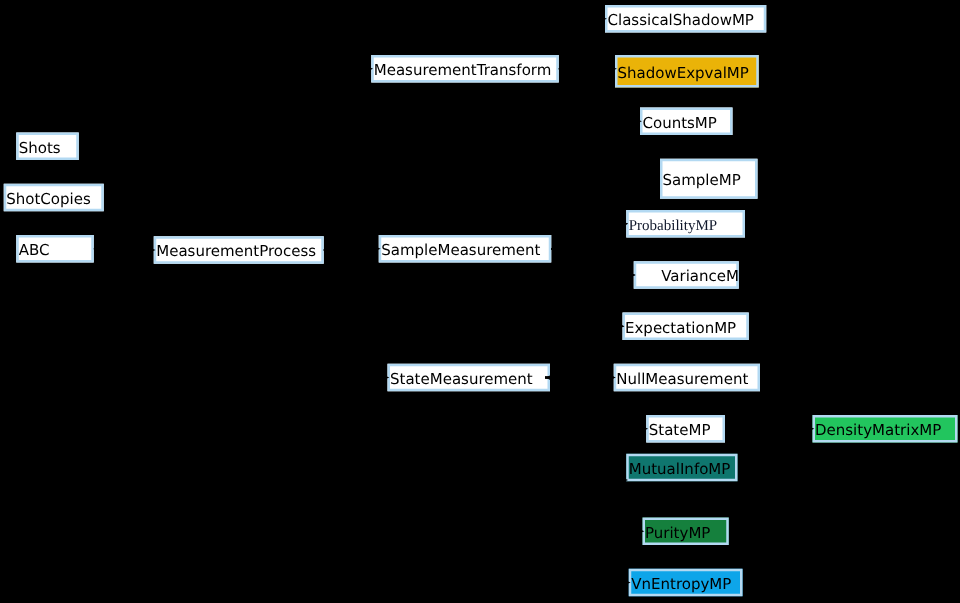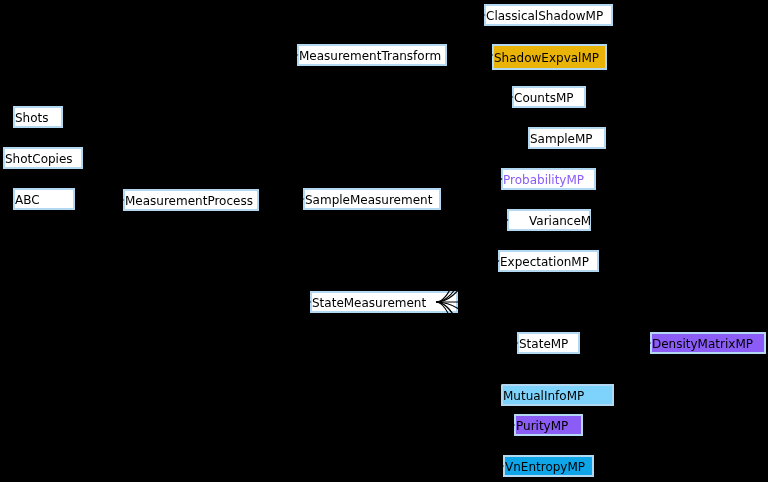--- a/index.html
+++ b/index.html
@@ -62,54 +62,57 @@
     </div>
     <div class="node" style="left: 297px; top: 44px; width: 150px; height: 22px; background: rgb(255, 255, 255); border-color: rgb(179, 217, 242);">
       <span style="color: rgb(0, 0, 0);">MeasurementTransform</span>
     </div>
     <div class="node" style="left: 123px; top: 189px; width: 136px; height: 22px; background: rgb(255, 255, 255); border-color: rgb(179, 217, 242);">
       <span style="color: rgb(0, 0, 0);">MeasurementProcess</span>
     </div>
     <div class="node" style="left: 303px; top: 188px; width: 138px; height: 22px; background: rgb(255, 255, 255); border-color: rgb(179, 217, 242);">
       <span style="color: rgb(0, 0, 0);">SampleMeasurement</span>
     </div>
-    <div class="node" style="left: 310px; top: 291px; width: 148px; height: 22px; background: rgb(255, 255, 255); border-color: rgb(179, 217, 242);">
+    <div class="node" style="left: 310px; top: 291px; width: 130px; height: 22px; background: rgb(255, 255, 255); border-color: rgb(179, 217, 242);">
       <span style="color: rgb(0, 0, 0);">StateMeasurement</span>
     </div>
     <div class="node" style="left: 484px; top: 4px; width: 129px; height: 22px; background: rgb(255, 255, 255); border-color: rgb(179, 217, 242);">
       <span style="color: rgb(0, 0, 0);">ClassicalShadowMP</span>
     </div>
     <div class="node" style="left: 492px; top: 44px; width: 115px; height: 26px; background: #eab308; border-color: rgb(179, 217, 242);">
       <span style="color: rgb(0, 0, 0);">ShadowExpvalMP</span>
     </div>
     <div class="node" style="left: 512px; top: 86px; width: 74px; height: 22px; background: rgb(255, 255, 255); border-color: rgb(179, 217, 242);">
       <span style="color: rgb(0, 0, 0);">CountsMP</span>
     </div>
-    <div class="node" style="left: 528px; top: 127px; width: 78px; height: 22px; background: rgb(255, 255, 255); border-color: rgb(179, 217, 242);">
+    <div class="node" style="left: 528px; top: 127px; width: 78px; height: 32px; background: rgb(255, 255, 255); border-color: rgb(179, 217, 242);">
       <span style="color: rgb(0, 0, 0);">SampleMP</span>
     </div>
     <div class="node" style="left: 501px; top: 168px; width: 95px; height: 22px; background: rgb(255, 255, 255); border-color: rgb(179, 217, 242);">
-      <span style="color: #8b5cf6;">ProbabilityMP</span>
+      <span style="color: #0f172a; font-family: Liberation Serif, serif;">ProbabilityMP</span>
     </div>
     <div class="node" style="left: 507px; top: 209px; width: 84px; height: 22px; background: rgb(255, 255, 255); border-color: rgb(179, 217, 242); padding-left: 20px;">
       <span style="color: rgb(0, 0, 0);">VarianceMP</span>
     </div>
     <div class="node" style="left: 498px; top: 250px; width: 101px; height: 22px; background: rgb(255, 255, 255); border-color: rgb(179, 217, 242);">
       <span style="color: rgb(0, 0, 0);">ExpectationMP</span>
     </div>
+    <div class="node" style="left: 491px; top: 291px; width: 117px; height: 22px; background: rgb(255, 255, 255); border-color: rgb(179, 217, 242);">
+      <span style="color: rgb(0, 0, 0);">NullMeasurement</span>
+    </div>
     <div class="node" style="left: 517px; top: 332px; width: 63px; height: 22px; background: rgb(255, 255, 255); border-color: rgb(179, 217, 242);">
       <span style="color: rgb(0, 0, 0);">StateMP</span>
     </div>
-    <div class="node" style="left: 650px; top: 332px; width: 116px; height: 22px; background: #8b5cf6; border-color: rgb(179, 217, 242);">
+    <div class="node" style="left: 650px; top: 332px; width: 116px; height: 22px; background: #22c55e; border-color: rgb(179, 217, 242);">
       <span style="color: rgb(0, 0, 0);">DensityMatrixMP</span>
     </div>
-    <div class="node" style="left: 501px; top: 384px; width: 113px; height: 22px; background: #7dd3fc; border-color: rgb(179, 217, 242);">
+    <div class="node" style="left: 501px; top: 363px; width: 89px; height: 22px; background: #0f766e; border-color: rgb(179, 217, 242);">
       <span style="color: rgb(0, 0, 0);">MutualInfoMP</span>
     </div>
-    <div class="node" style="left: 514px; top: 414px; width: 69px; height: 22px; background: #8b5cf6; border-color: rgb(179, 217, 242);">
+    <div class="node" style="left: 514px; top: 414px; width: 69px; height: 22px; background: #15803d; border-color: rgb(179, 217, 242);">
       <span style="color: rgb(0, 0, 0);">PurityMP</span>
     </div>
     <div class="node" style="left: 503px; top: 455px; width: 91px; height: 22px; background: #0ea5e9; border-color: rgb(179, 217, 242);">
       <span style="color: rgb(0, 0, 0);">VnEntropyMP</span>
     </div>
     <svg id="edges-layer" width="768" height="482" viewBox="0 0 768 482">
       <path d="M75,199 C94.35,199 100.8,200 118,200" fill="none" stroke="#000000" stroke-width="1.2"></path>
       <polygon points="124.5,200 117.5,197.2 117.5,202.8" fill="#000000"></polygon>
       <path d="M259,200 C273.85,200 278.8,55 292,55" fill="none" stroke="#000000" stroke-width="1.2"></path>
       <polygon points="298.5,55 291.5,52.2 291.5,57.8" fill="#000000"></polygon>

